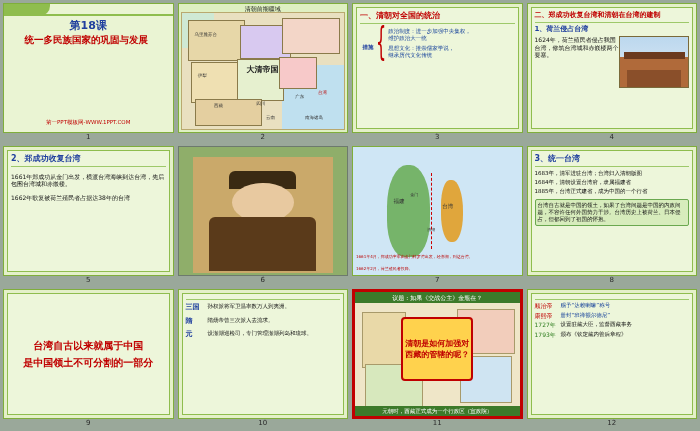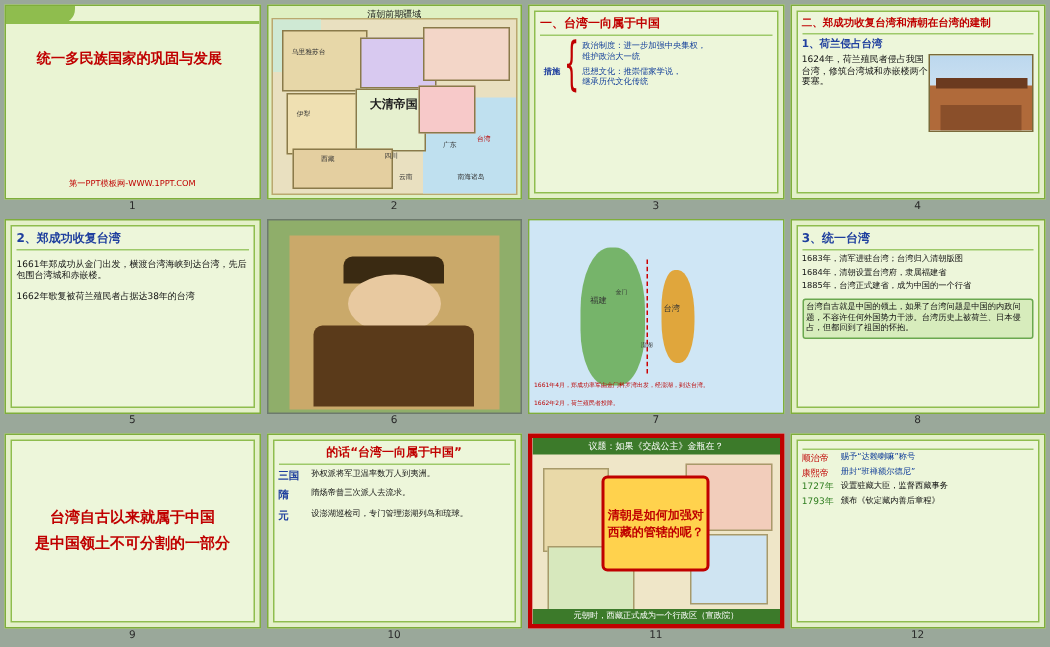--- a/index.html
+++ b/index.html
@@ -158,20 +158,21 @@
 </style>
 </head>
 <body>
 
 <div class="grid">
 
   <div class="cell">
     <div class="slide s-green s1">
       <div class="corner"></div>
       <div class="band"></div>
+      <div class="lesson">第18课</div>
       <div class="main">统一多民族国家的巩固与发展</div>
       <div class="foot">第一PPT模板网-WWW.1PPT.COM</div>
     </div>
     <div class="num">1</div>
   </div>
 
   <div class="cell">
     <div class="slide s-green" style="background:#dff0c2">
       <div class="maptitle">清朝前期疆域</div>
       <div class="m2">
@@ -194,21 +195,21 @@
         <div class="lbl" style="left:84%;top:66%;color:#b00;">台湾</div>
         <div class="lbl" style="left:76%;top:88%;">南海诸岛</div>
       </div>
     </div>
     <div class="num">2</div>
   </div>
 
   <div class="cell">
     <div class="slide s-green">
       <div class="inner">
-        <div class="title-red t8">一、台湾一向属于中国</div>
+        <div class="title-red t8">一、清朝对全国的统治</div>
         <div class="divider"></div>
         <div style="display:flex;align-items:center;margin-top:4px;">
           <div style="width:16px;text-align:center;">
             <span class="t55 title-blue">措施</span>
           </div>
           <div class="brace">{</div>
           <div style="flex:1;margin-left:2px;">
             <div class="t55 blue-d">政治制度：进一步加强中央集权，</div>
             <div class="t55 blue-d">维护政治大一统</div>
             <div style="height:3px"></div>
@@ -310,21 +311,20 @@
         <div class="title-red" style="font-size:10px;line-height:17px;text-align:center;">台湾自古以来就属于中国</div>
         <div class="title-red" style="font-size:10px;line-height:17px;text-align:center;">是中国领土不可分割的一部分</div>
       </div>
     </div>
     <div class="num">9</div>
   </div>
 
   <div class="cell">
     <div class="slide s-green">
       <div class="inner">
-        <div class="title-red t8 ctr">的话“台湾一向属于中国”</div>
         <div class="divider"></div>
         <div style="display:flex;margin-top:3px;">
           <div class="t7 title-blue" style="width:22px;">三国</div>
           <div class="t55 black" style="flex:1">孙权派将军卫温率数万人到夷洲。</div>
         </div>
         <div style="display:flex;margin-top:5px;">
           <div class="t7 title-blue" style="width:22px;">隋</div>
           <div class="t55 black" style="flex:1">隋炀帝曾三次派人去流求。</div>
         </div>
         <div style="display:flex;margin-top:5px;">

